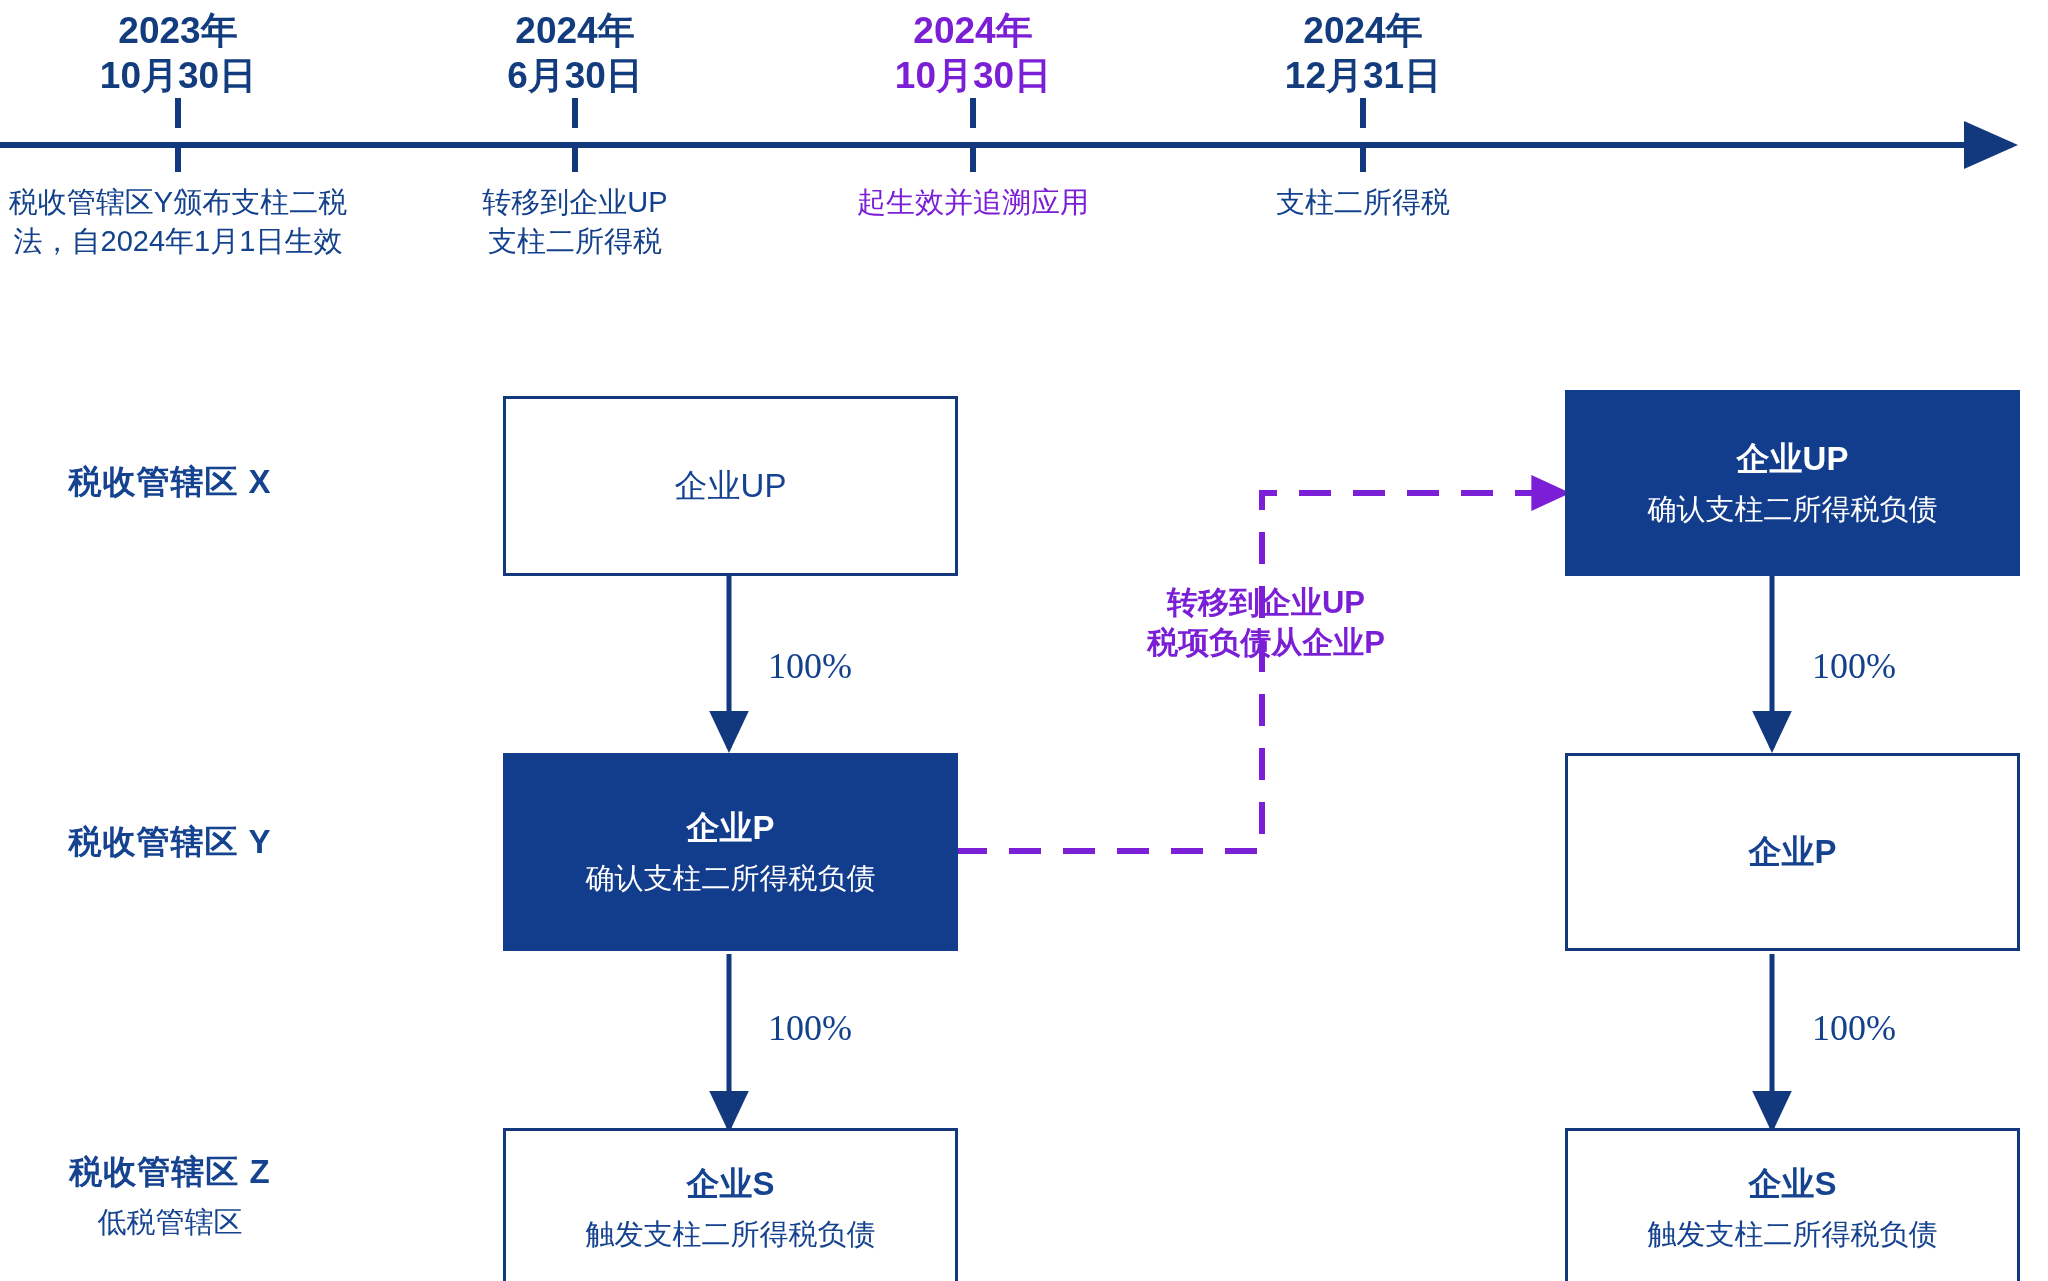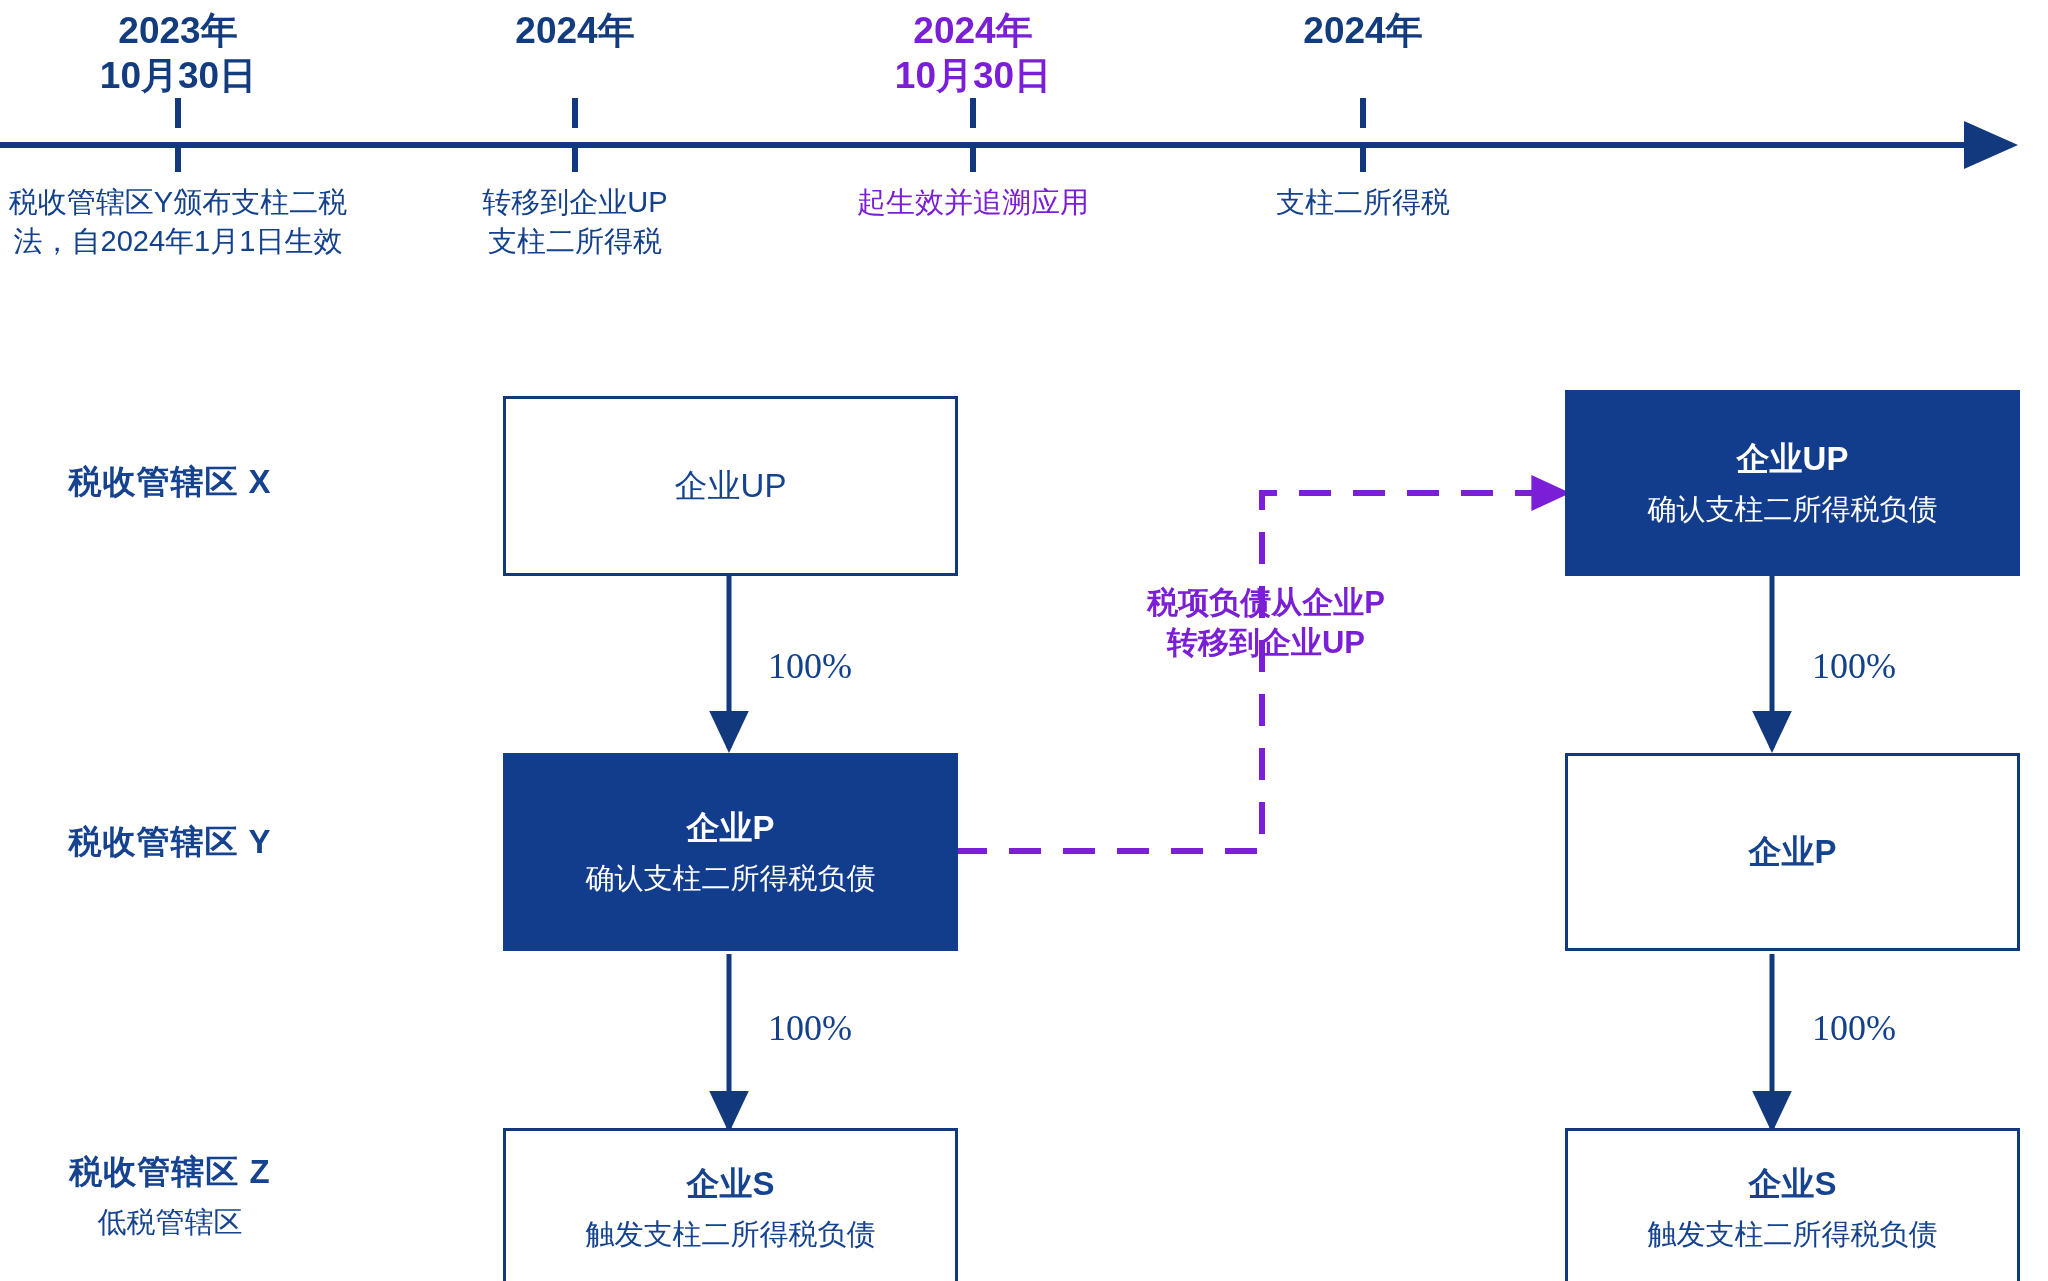--- a/index.html
+++ b/index.html
@@ -191,40 +191,42 @@
     </div>
     <div class="tl-desc">
       <span class="ln">税收管辖区Y颁布支柱二税</span>
       <span class="ln">法，自2024年1月1日生效</span>
     </div>
   </div>
 
   <div class="tl-col" style="left:345px;">
     <div class="tl-date">
       <span class="ln">2024年</span>
+      <span class="ln">6月30日</span>
     </div>
     <div class="tl-desc">
       <span class="ln">转移到企业UP</span>
       <span class="ln">支柱二所得税</span>
     </div>
   </div>
 
   <div class="tl-col purple" style="left:743px;">
     <div class="tl-date">
       <span class="ln">2024年</span>
       <span class="ln">10月30日</span>
     </div>
     <div class="tl-desc">
       <span class="ln">起生效并追溯应用</span>
     </div>
   </div>
 
   <div class="tl-col" style="left:1133px;">
     <div class="tl-date">
       <span class="ln">2024年</span>
+      <span class="ln">12月31日</span>
     </div>
     <div class="tl-desc">
       <span class="ln">支柱二所得税</span>
     </div>
   </div>
 
   <div class="row-label" style="left:-10px; top:460px;">
     <span class="main">税收管辖区 X</span>
   </div>
   <div class="row-label" style="left:-10px; top:820px;">
@@ -263,17 +265,17 @@
 
   <div class="box" style="left:1565px; top:1128px; width:455px; height:160px;">
     <div class="title">企业S</div>
     <div class="sub">触发支柱二所得税负债</div>
   </div>
 
   <div class="pct" style="left:1812px; top:645px;">100%</div>
   <div class="pct" style="left:1812px; top:1007px;">100%</div>
 
   <div class="transfer-note" style="left:1066px; top:583px;">
+    <span class="ln">转移到企业UP</span>
     <span class="ln">税项负债从企业P</span>
-    <span class="ln">转移到企业UP</span>
   </div>
 
 </div>
 
 </body></html>

